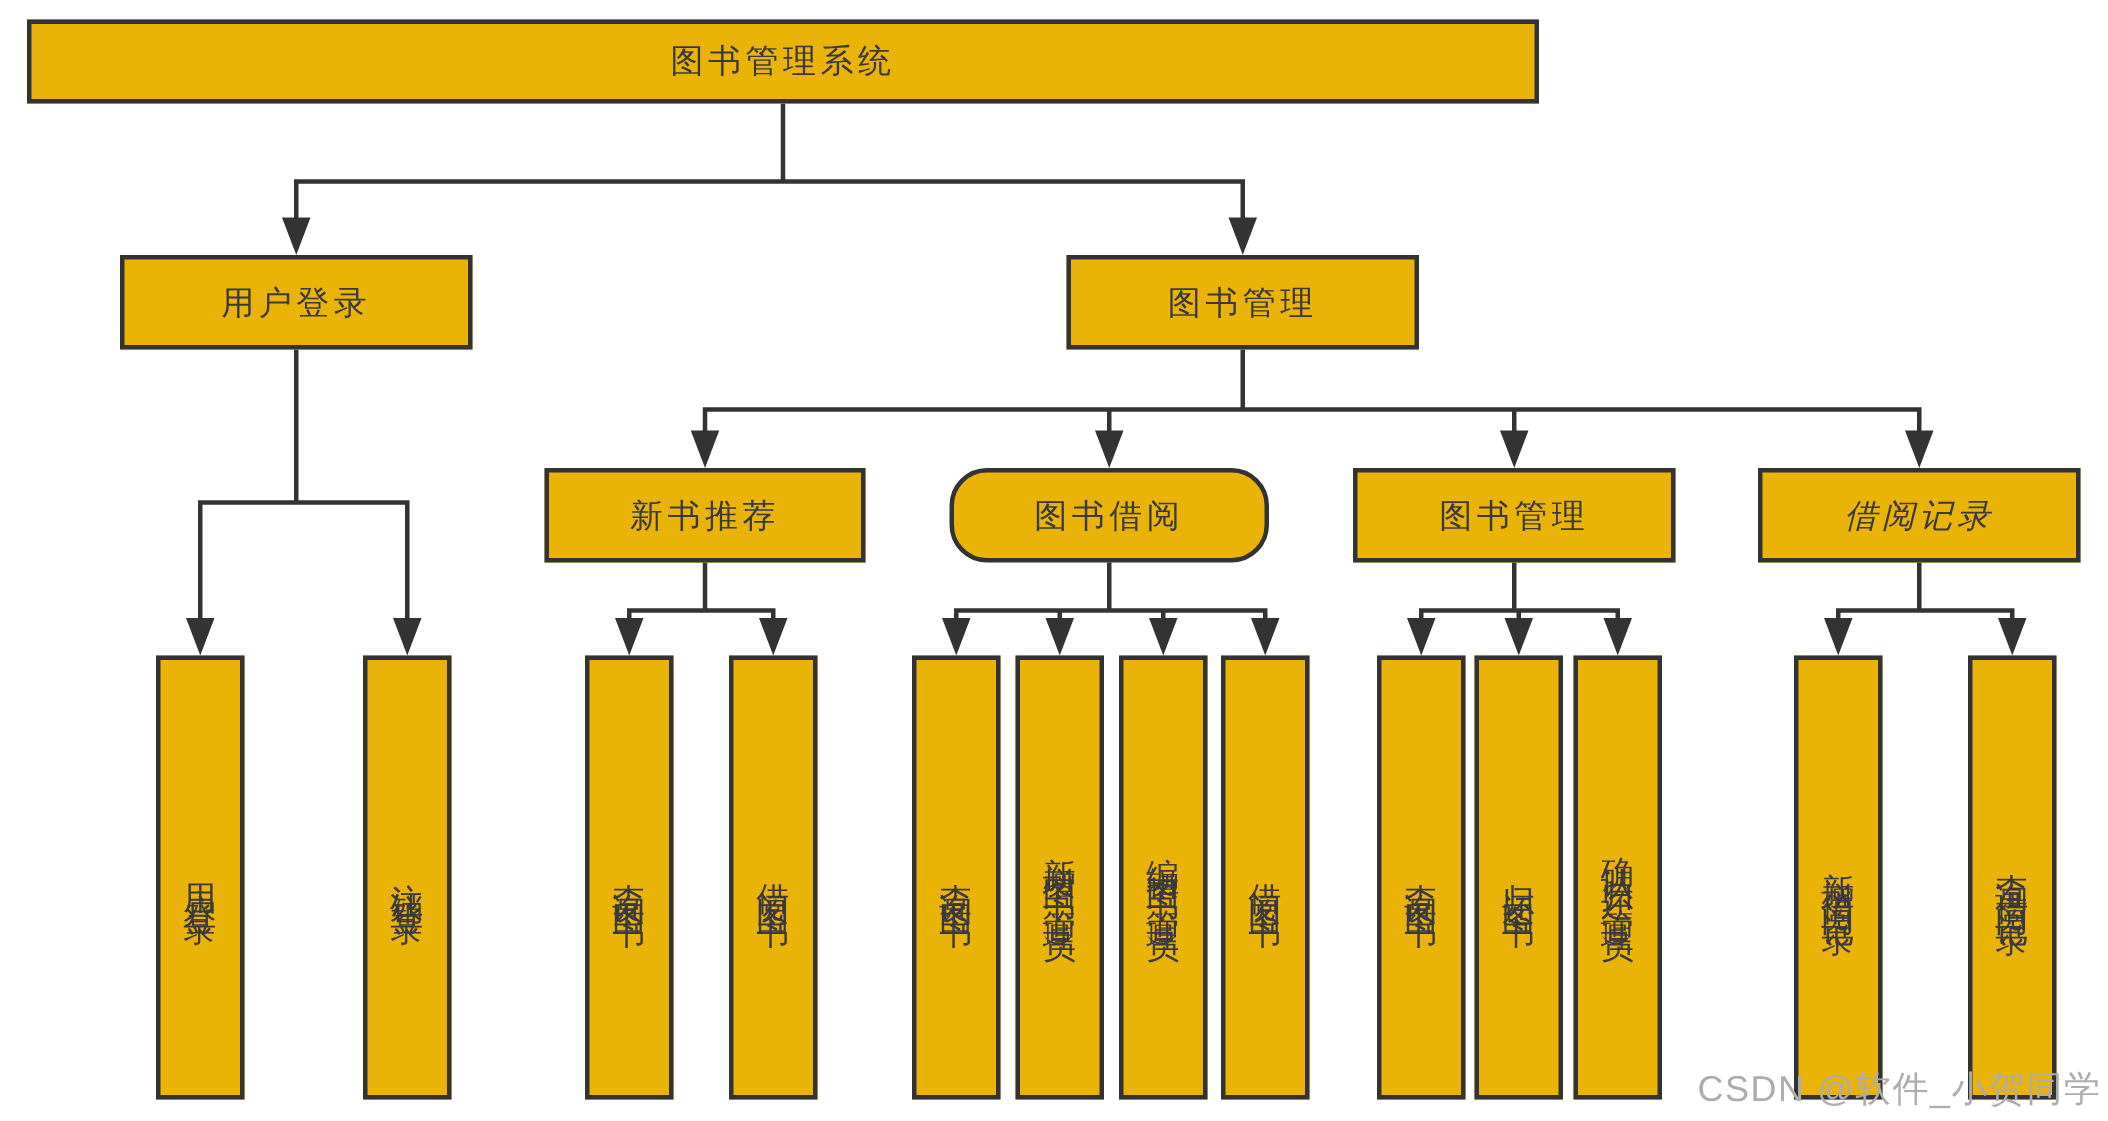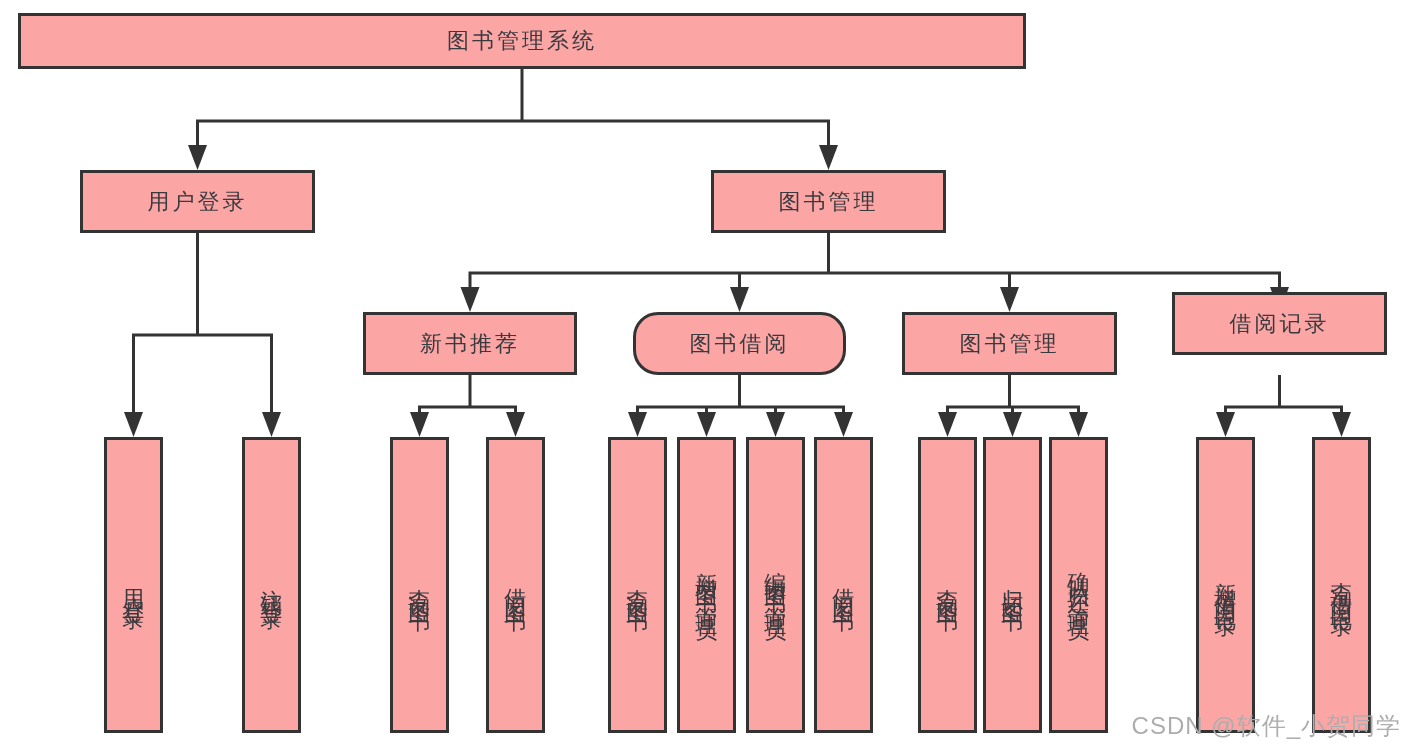--- a/index.html
+++ b/index.html
@@ -8,21 +8,21 @@
     width:1405px;height:747px;
     background:#ffffff;
     font-family:"Liberation Sans", sans-serif;
     overflow:hidden;
   }
   .wires{position:absolute;left:0;top:0;width:1405px;height:747px;}
   .wires path{stroke:#333333;stroke-width:3;fill:none;}
   .wires polygon{fill:#333333;stroke:none;}
   .node{
     position:absolute;box-sizing:border-box;
-    border:3px solid #333333;background:#fca5a5;
+    border:3px solid #333333;background:#eab308;
     display:flex;align-items:center;justify-content:center;
     color:#3a3a3e;font-size:22px;letter-spacing:3px;
     line-height:1.15;white-space:nowrap;
   }
   .lvl2,.lvl3{top:auto;}
   .leaf{
     writing-mode:vertical-rl;
     text-orientation:mixed;
     letter-spacing:7px;
     white-space:nowrap;
@@ -105,21 +105,21 @@
   </svg>
 
   <div class="node" style="left:18px;top:13px;width:1008px;height:56px;">图书管理系统</div>
 
   <div class="node lvl2" style="left:80px;top:170px;width:235px;height:63px;">用户登录</div>
   <div class="node lvl2" style="left:711px;top:170px;width:235px;height:63px;">图书管理</div>
 
   <div class="node lvl3" style="left:363px;top:312px;width:214px;height:63px;">新书推荐</div>
   <div class="node lvl3" style="left:633px;top:312px;width:213px;height:63px;border-radius:25px;">图书借阅</div>
   <div class="node lvl3" style="left:902px;top:312px;width:215px;height:63px;">图书管理</div>
-  <div class="node lvl3" style="left:1172px;top:292px;width:215px;height:63px;">借阅记录</div>
+  <div class="node lvl3" style="left:1172px;top:312px;width:215px;height:63px;font-style:italic;">借阅记录</div>
 
   <div class="node leaf" style="left:104px;">用户登录</div>
   <div class="node leaf" style="left:242px;">注销登录</div>
   <div class="node leaf" style="left:390px;">查询图书</div>
   <div class="node leaf" style="left:486px;">借阅图书</div>
   <div class="node leaf" style="left:608px;">查询图书</div>
   <div class="node leaf" style="left:677px;">新增图书（管理员）</div>
   <div class="node leaf" style="left:746px;">编辑图书（管理员）</div>
   <div class="node leaf" style="left:814px;">借阅图书</div>
   <div class="node leaf" style="left:918px;">查询图书</div>

